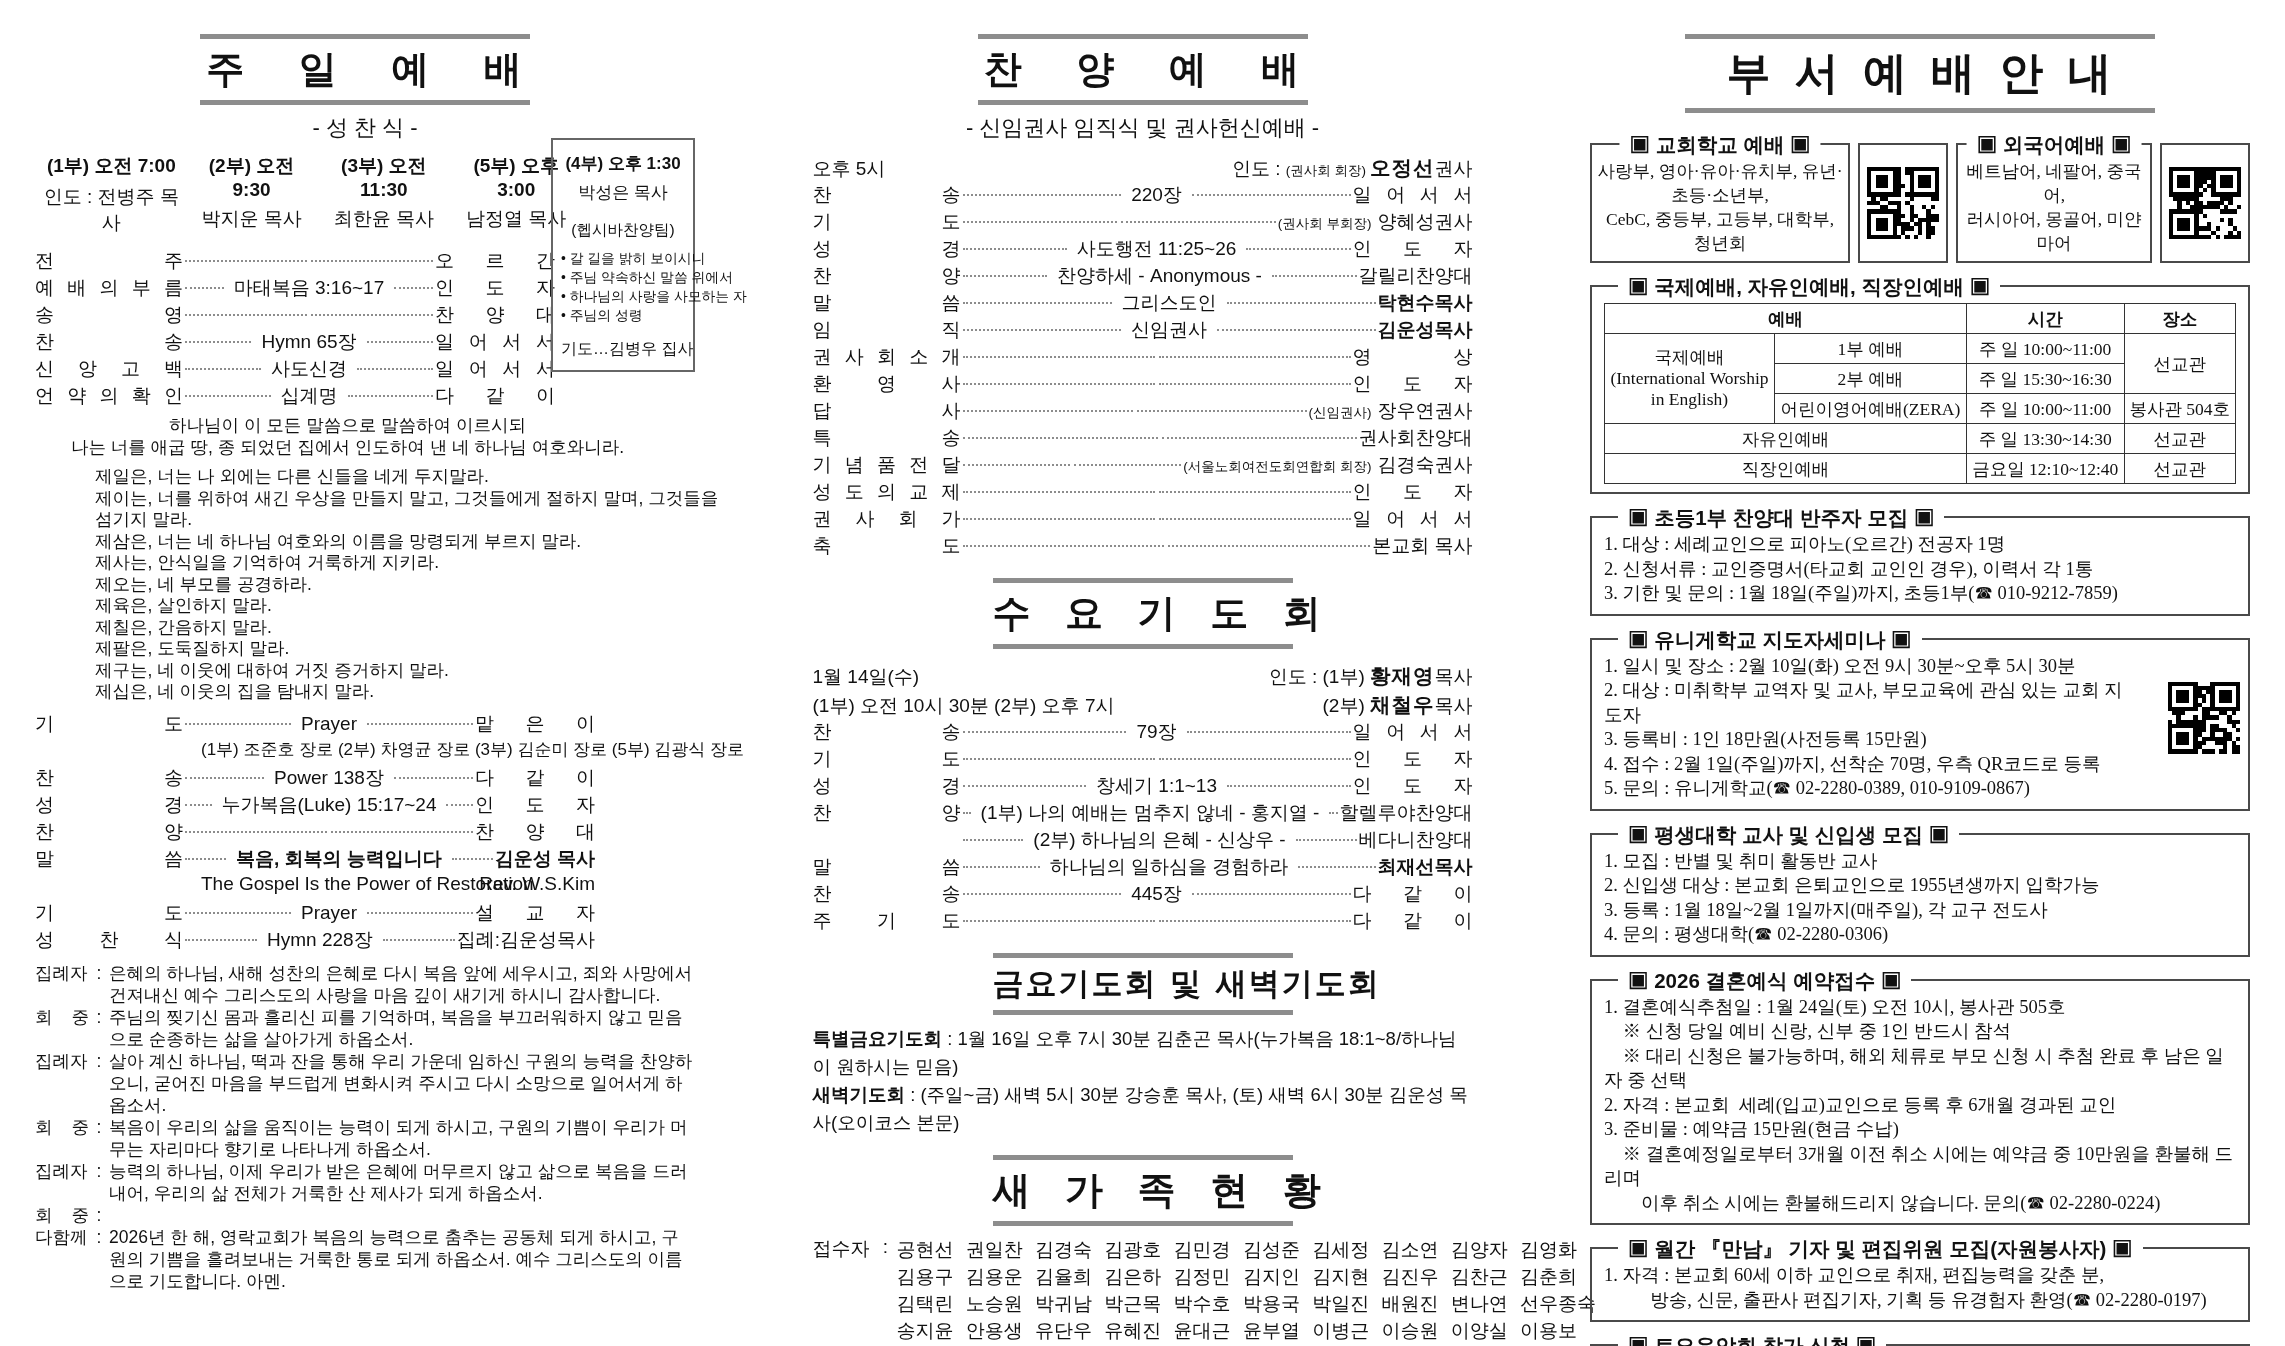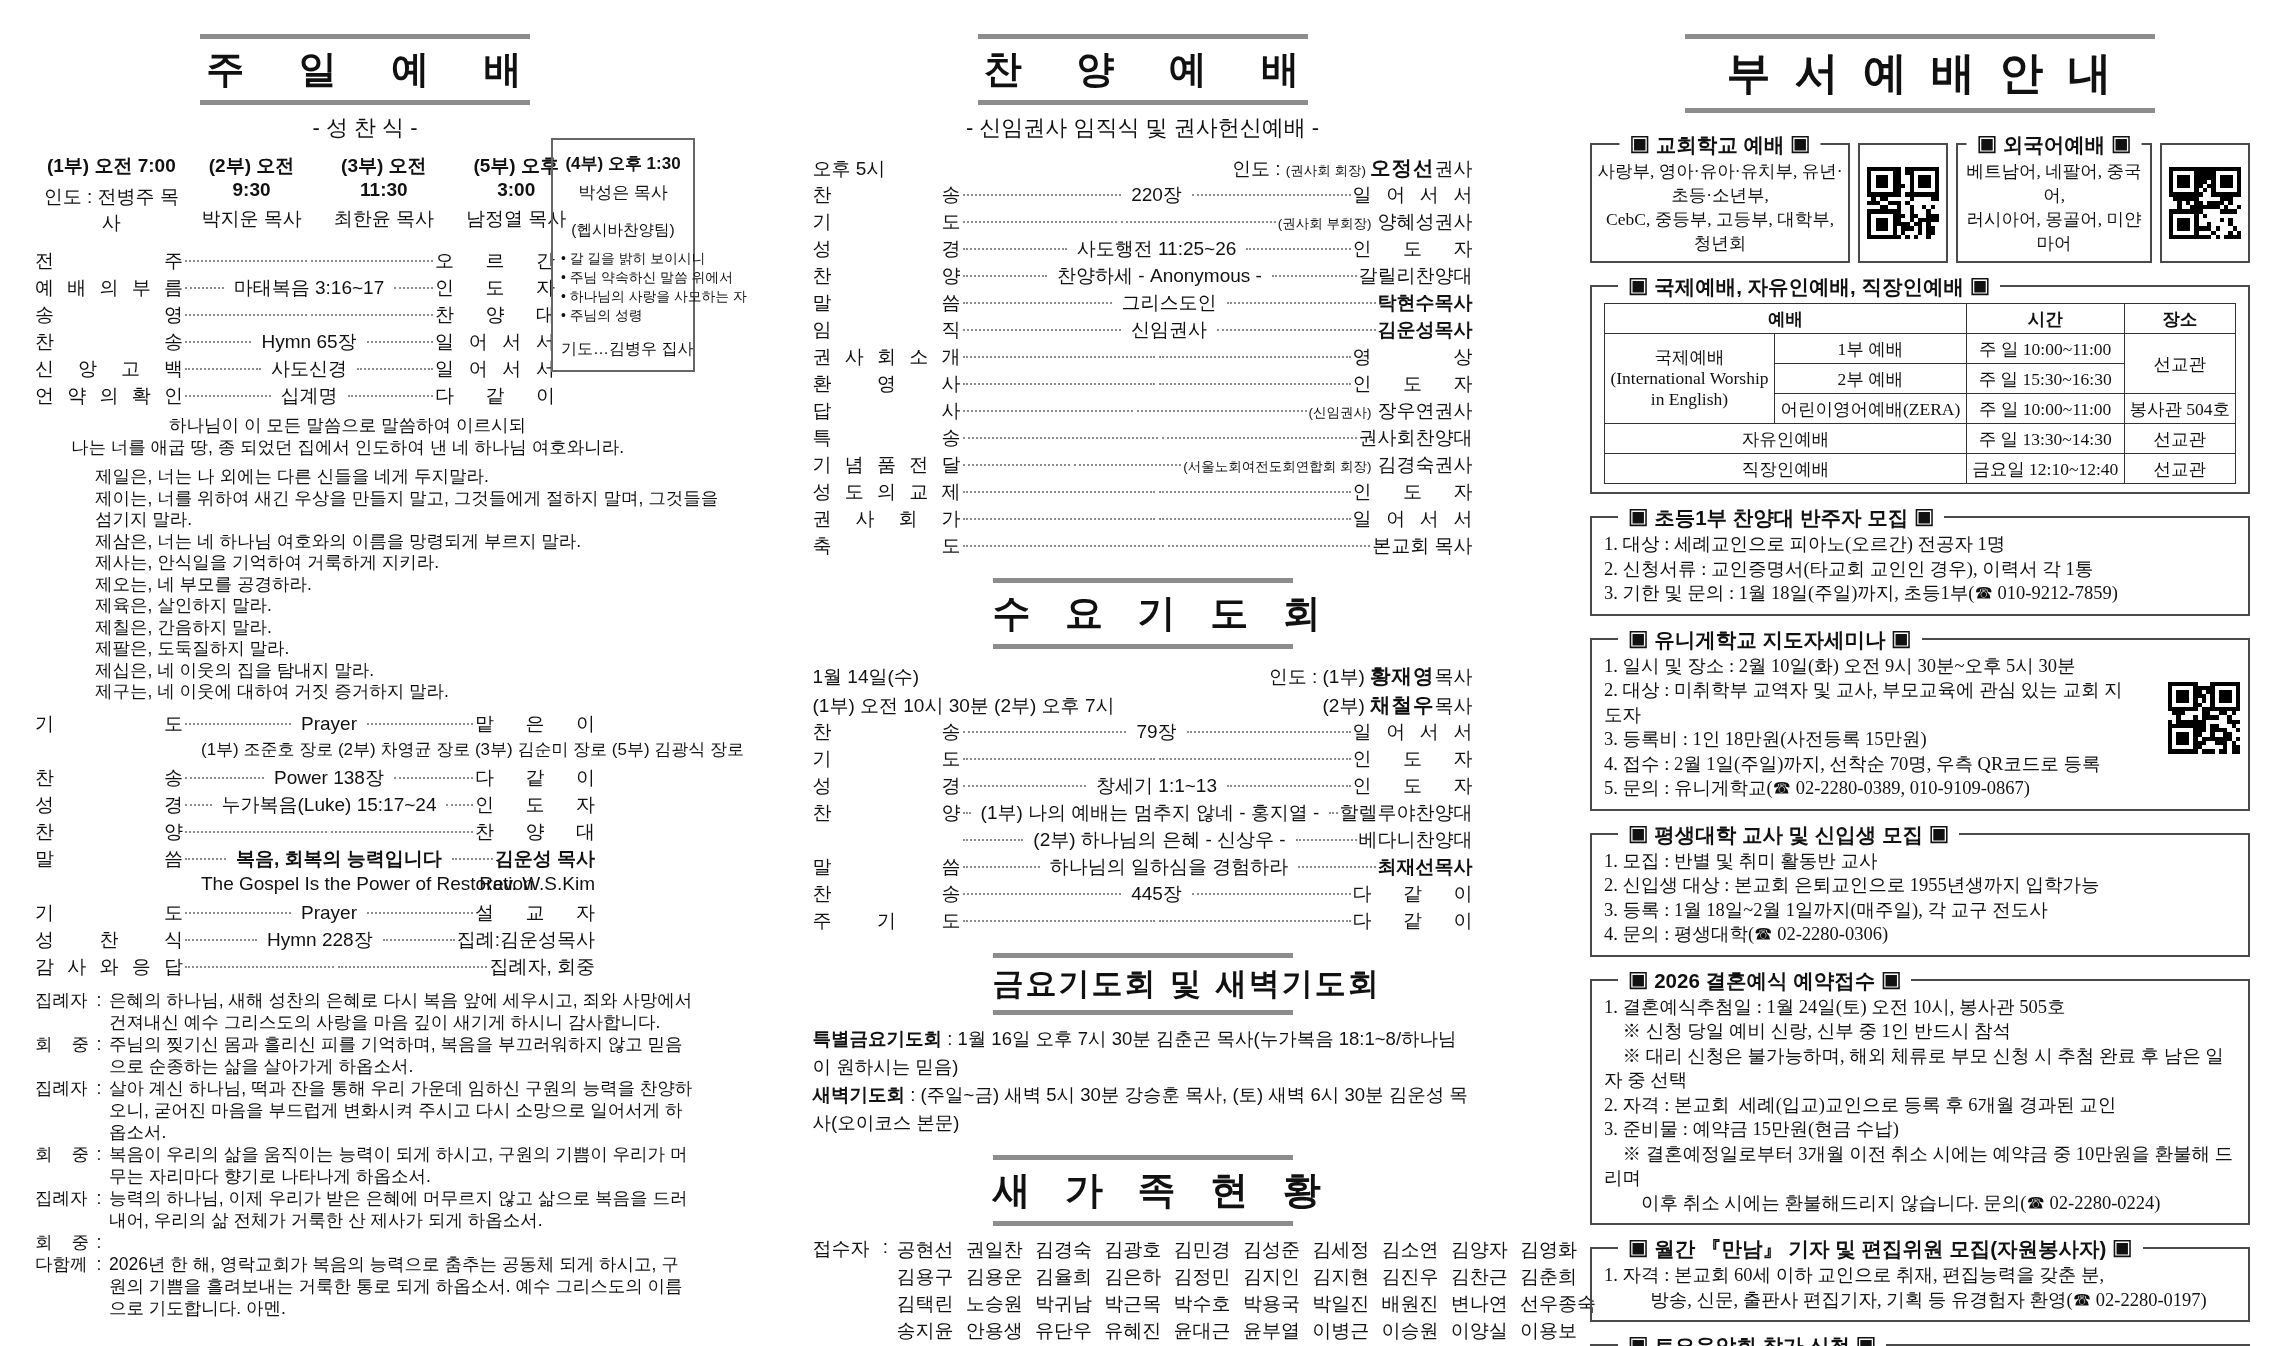--- a/index.html
+++ b/index.html
@@ -198,22 +198,22 @@
       </div>
     <div class="cmd cmd-items">
         <div class="line">제일은, 너는 나 외에는 다른 신들을 네게 두지말라.</div>
         <div class="line">제이는, 너를 위하여 새긴 우상을 만들지 말고, 그것들에게 절하지 말며, 그것들을 섬기지 말라.</div>
         <div class="line">제삼은, 너는 네 하나님 여호와의 이름을 망령되게 부르지 말라.</div>
         <div class="line">제사는, 안식일을 기억하여 거룩하게 지키라.</div>
         <div class="line">제오는, 네 부모를 공경하라.</div>
         <div class="line">제육은, 살인하지 말라.</div>
         <div class="line">제칠은, 간음하지 말라.</div>
         <div class="line">제팔은, 도둑질하지 말라.</div>
+        <div class="line">제구는, 네 이웃에 대하여 거짓 증거하지 말라.</div>
         <div class="line">제십은, 네 이웃의 집을 탐내지 말라.</div>
-        <div class="line">제구는, 네 이웃에 대하여 거짓 증거하지 말라.</div>
       </div>
 
     <div class="rows-bc">
         <div class="wrow">
           <span class="wlabel">기 도</span>
           <span class="leader">
             <i class="dash"></i>
             <span class="ctext">Prayer</span>
             <i class="dash"></i>
           </span>
@@ -282,28 +282,20 @@
           <span class="wright"><span class="rjust">설 교 자</span></span>
         </div>
         <div class="wrow">
           <span class="wlabel">성 찬 식</span>
           <span class="leader">
             <i class="dash"></i>
             <span class="ctext">Hymn 228장</span>
             <i class="dash"></i>
           </span>
           <span class="wright"><span class="">집례:김운성목사</span></span>
-        </div>
-        <div class="wrow">
-          <span class="wlabel">감 사 와 응 답</span>
-          <span class="leader">
-            <i class="dash"></i>
-            <i class="dash"></i>
-          </span>
-          <span class="wright"><span class="">집례자, 회중</span></span>
         </div>
       </div>
 
     <div class="litany">
         <div class="lit">
           <span class="sp">집례자</span>
           <span class="co">:</span>
           <span class="tx">은혜의 하나님, 새해 성찬의 은혜로 다시 복음 앞에 세우시고, 죄와 사망에서 건져내신 예수 그리스도의 사랑을 마음 깊이 새기게 하시니 감사합니다.</span>
         </div>
         <div class="lit">

